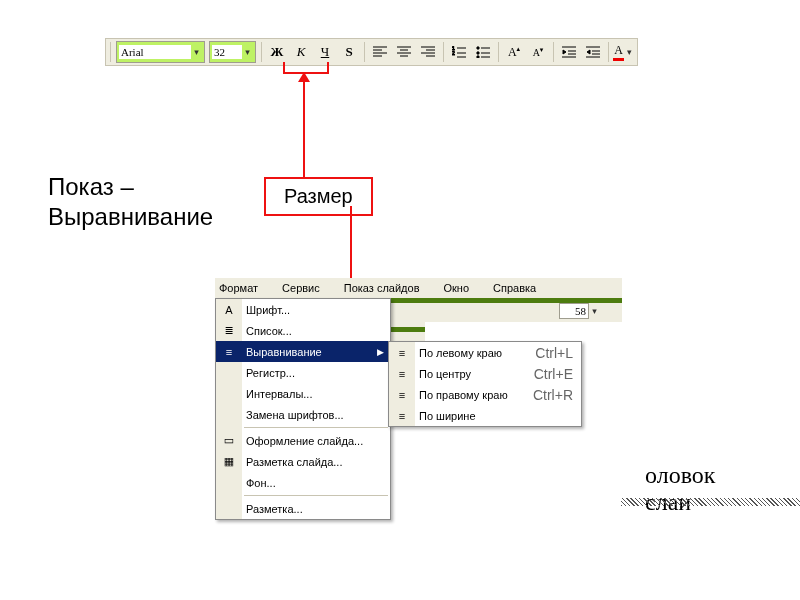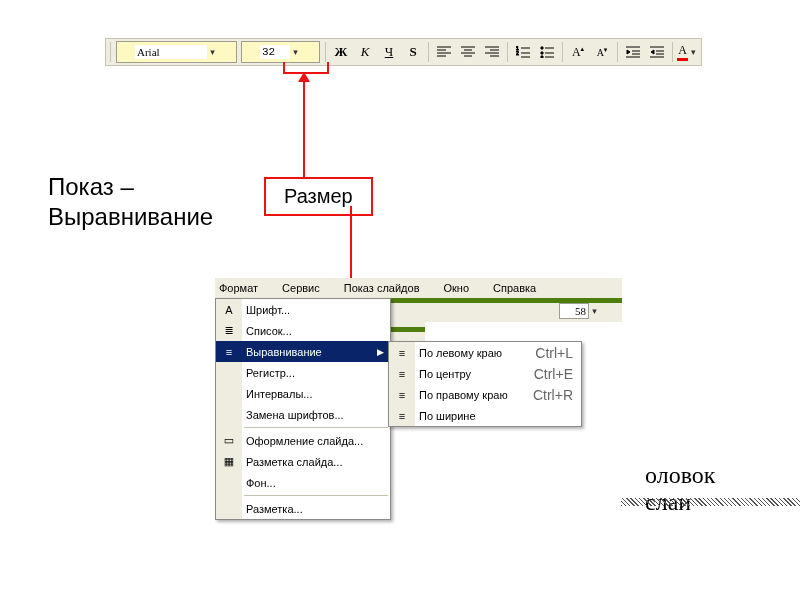--- a/index.html
+++ b/index.html
@@ -1,20 +1,20 @@
 <!DOCTYPE html>
 <html><head>
 <meta charset="utf-8">
 <style>
 body{margin:0;font-family:Tahoma,Arial,sans-serif;font-size:11px;color:#000;background:#fff}
 .stage{position:relative;width:800px;height:600px;background:#fff}
 
 .tb{position:absolute;left:105px;top:38px;height:24px;display:flex;align-items:center;background:#efede0;border:1px solid #c8c4b2;padding:1px}
 .sep{width:1px;height:20px;background:#c8c4b2;margin:0 3px}
-.selbox{display:flex;align-items:center;height:20px;background:#fef9c3;border:1px solid #9f9d8f;padding:0 18px;margin:16px 2px}
+.selbox{display:flex;align-items:center;height:20px;background:#bef264;border:1px solid #9f9d8f;padding:0 2px;margin:16px 2px}
 .selbox input{border:none;outline:none;font:11px Tahoma;padding:1px 2px}
 .dd{width:11px;text-align:center;color:#333;font-size:9px}
 .btn{width:22px;height:20px;display:flex;align-items:center;justify-content:center;margin:0 1px;cursor:pointer}
 .bic{font-family:"Times New Roman",serif;font-size:13px}
 .btn svg{display:block}
 .fontcolor{display:flex;align-items:center}
 
 .brk{position:absolute;left:283px;top:62px;width:42px;height:10px;border:2px solid #e11;border-top:none}
 
 .arr1{position:absolute;left:303px;top:72px;width:2px;height:106px;background:#e11}
@@ -55,21 +55,21 @@
 <body>
 <div class="stage">
 
 <div class="tb">
   <div class="sep"></div>
   <div class="selbox">
     <input style="width: 68px;" value="Arial">
     <span class="dd">▾</span>
   </div>
   <div class="selbox">
-    <input style="width: 26px; font-family: Liberation Mono, monospace;" value="32">
+    <input style="width: 26px;" value="32">
     <span class="dd">▾</span>
   </div>
   <div class="sep"></div>
   <div class="btn">
         <span class="bic" style="font-weight:bold">Ж</span>
       </div>
   <div class="btn">
         <span class="bic" style="font-style:italic">К</span>
       </div>
   <div class="btn">

